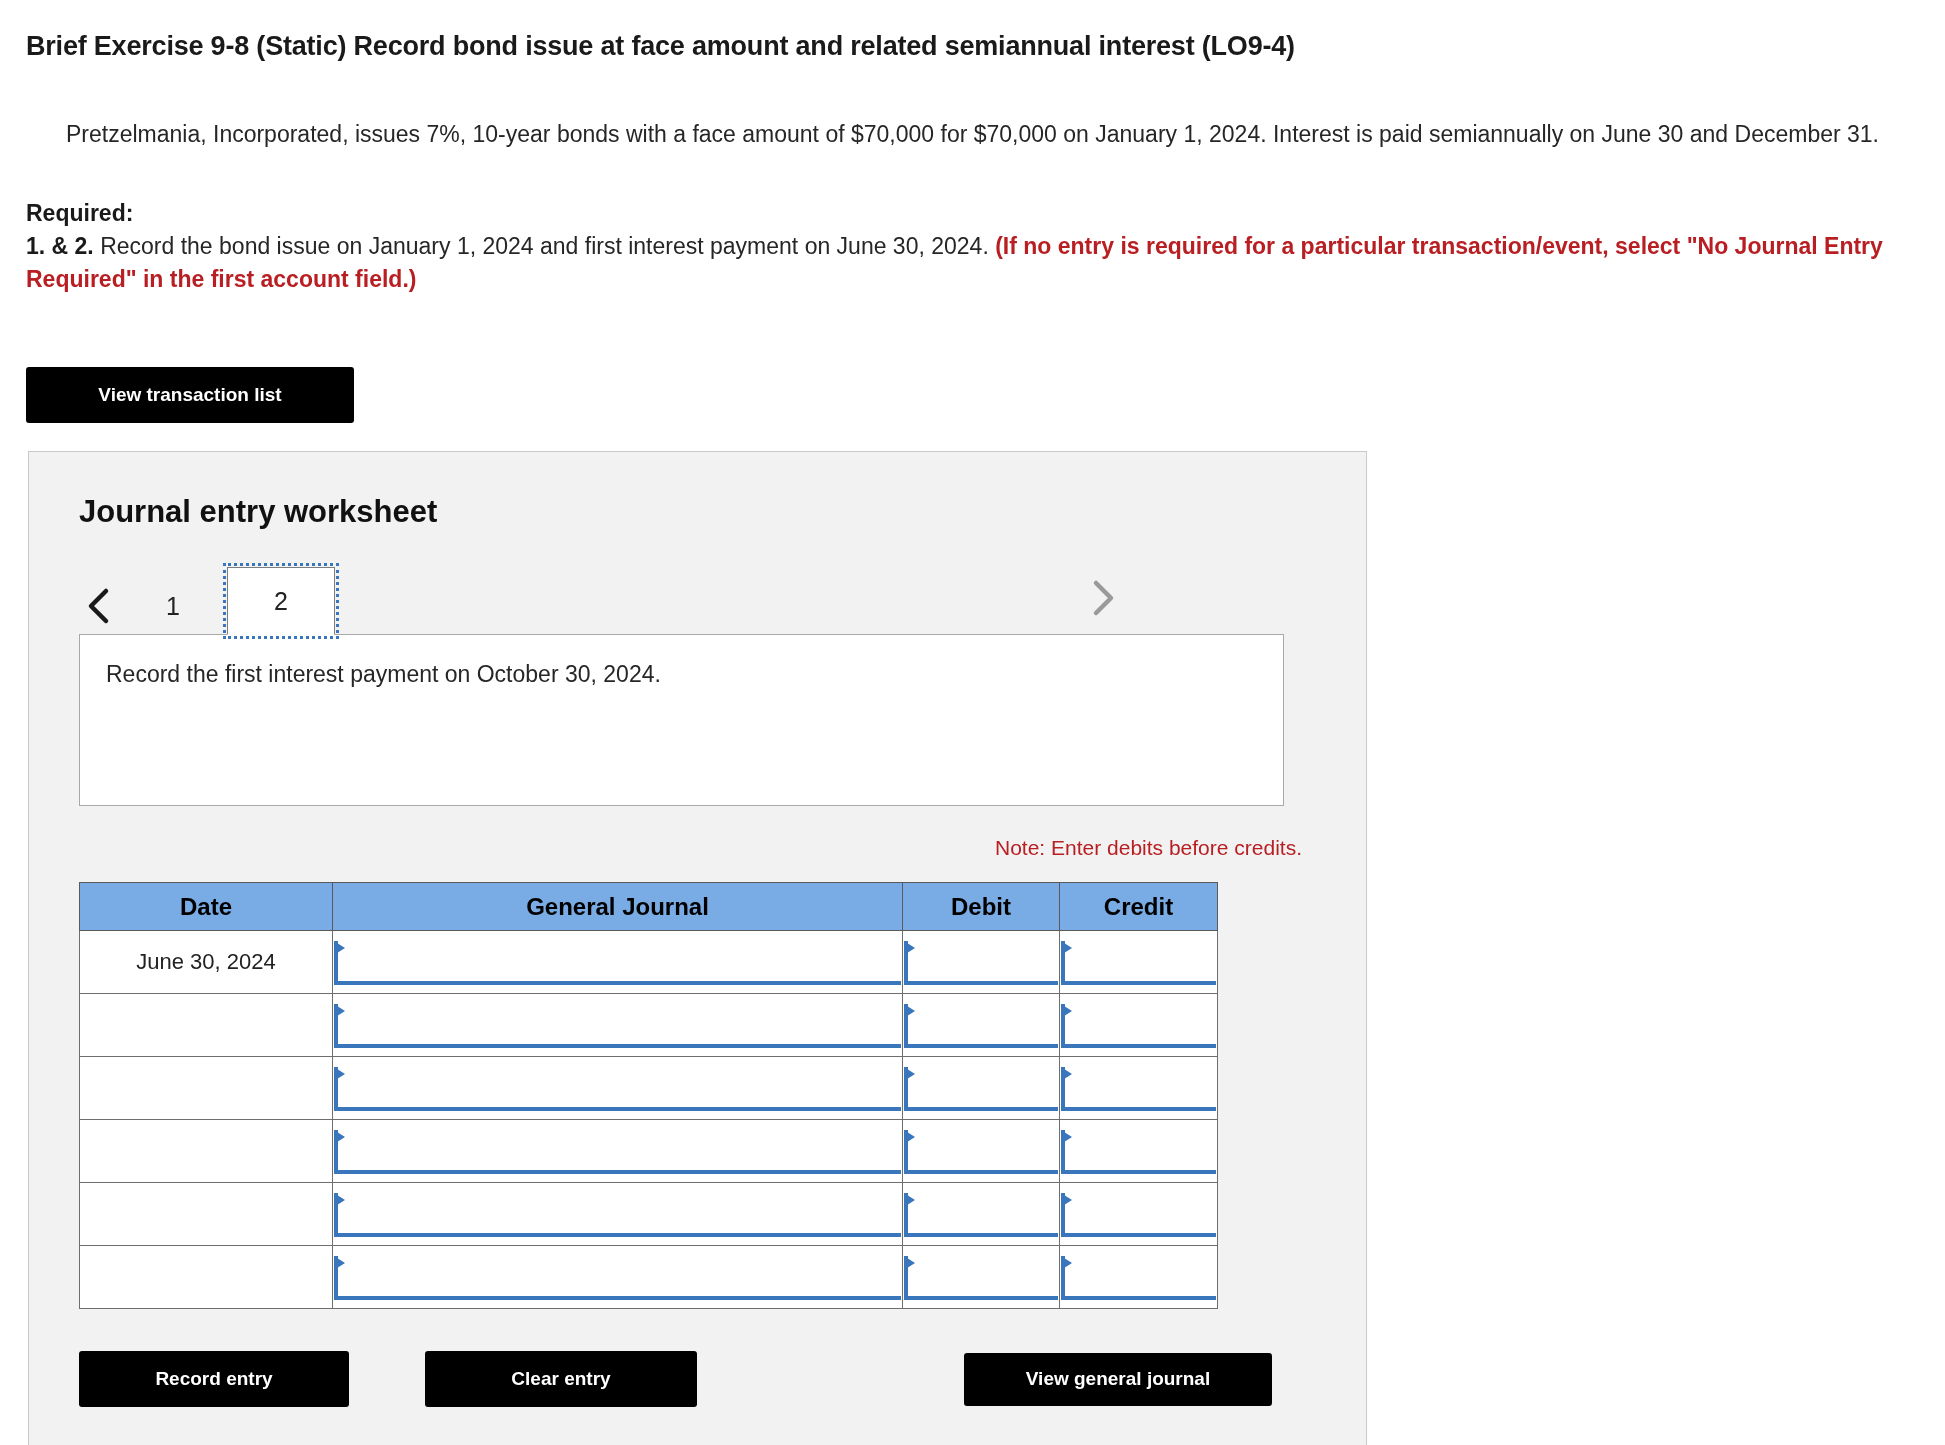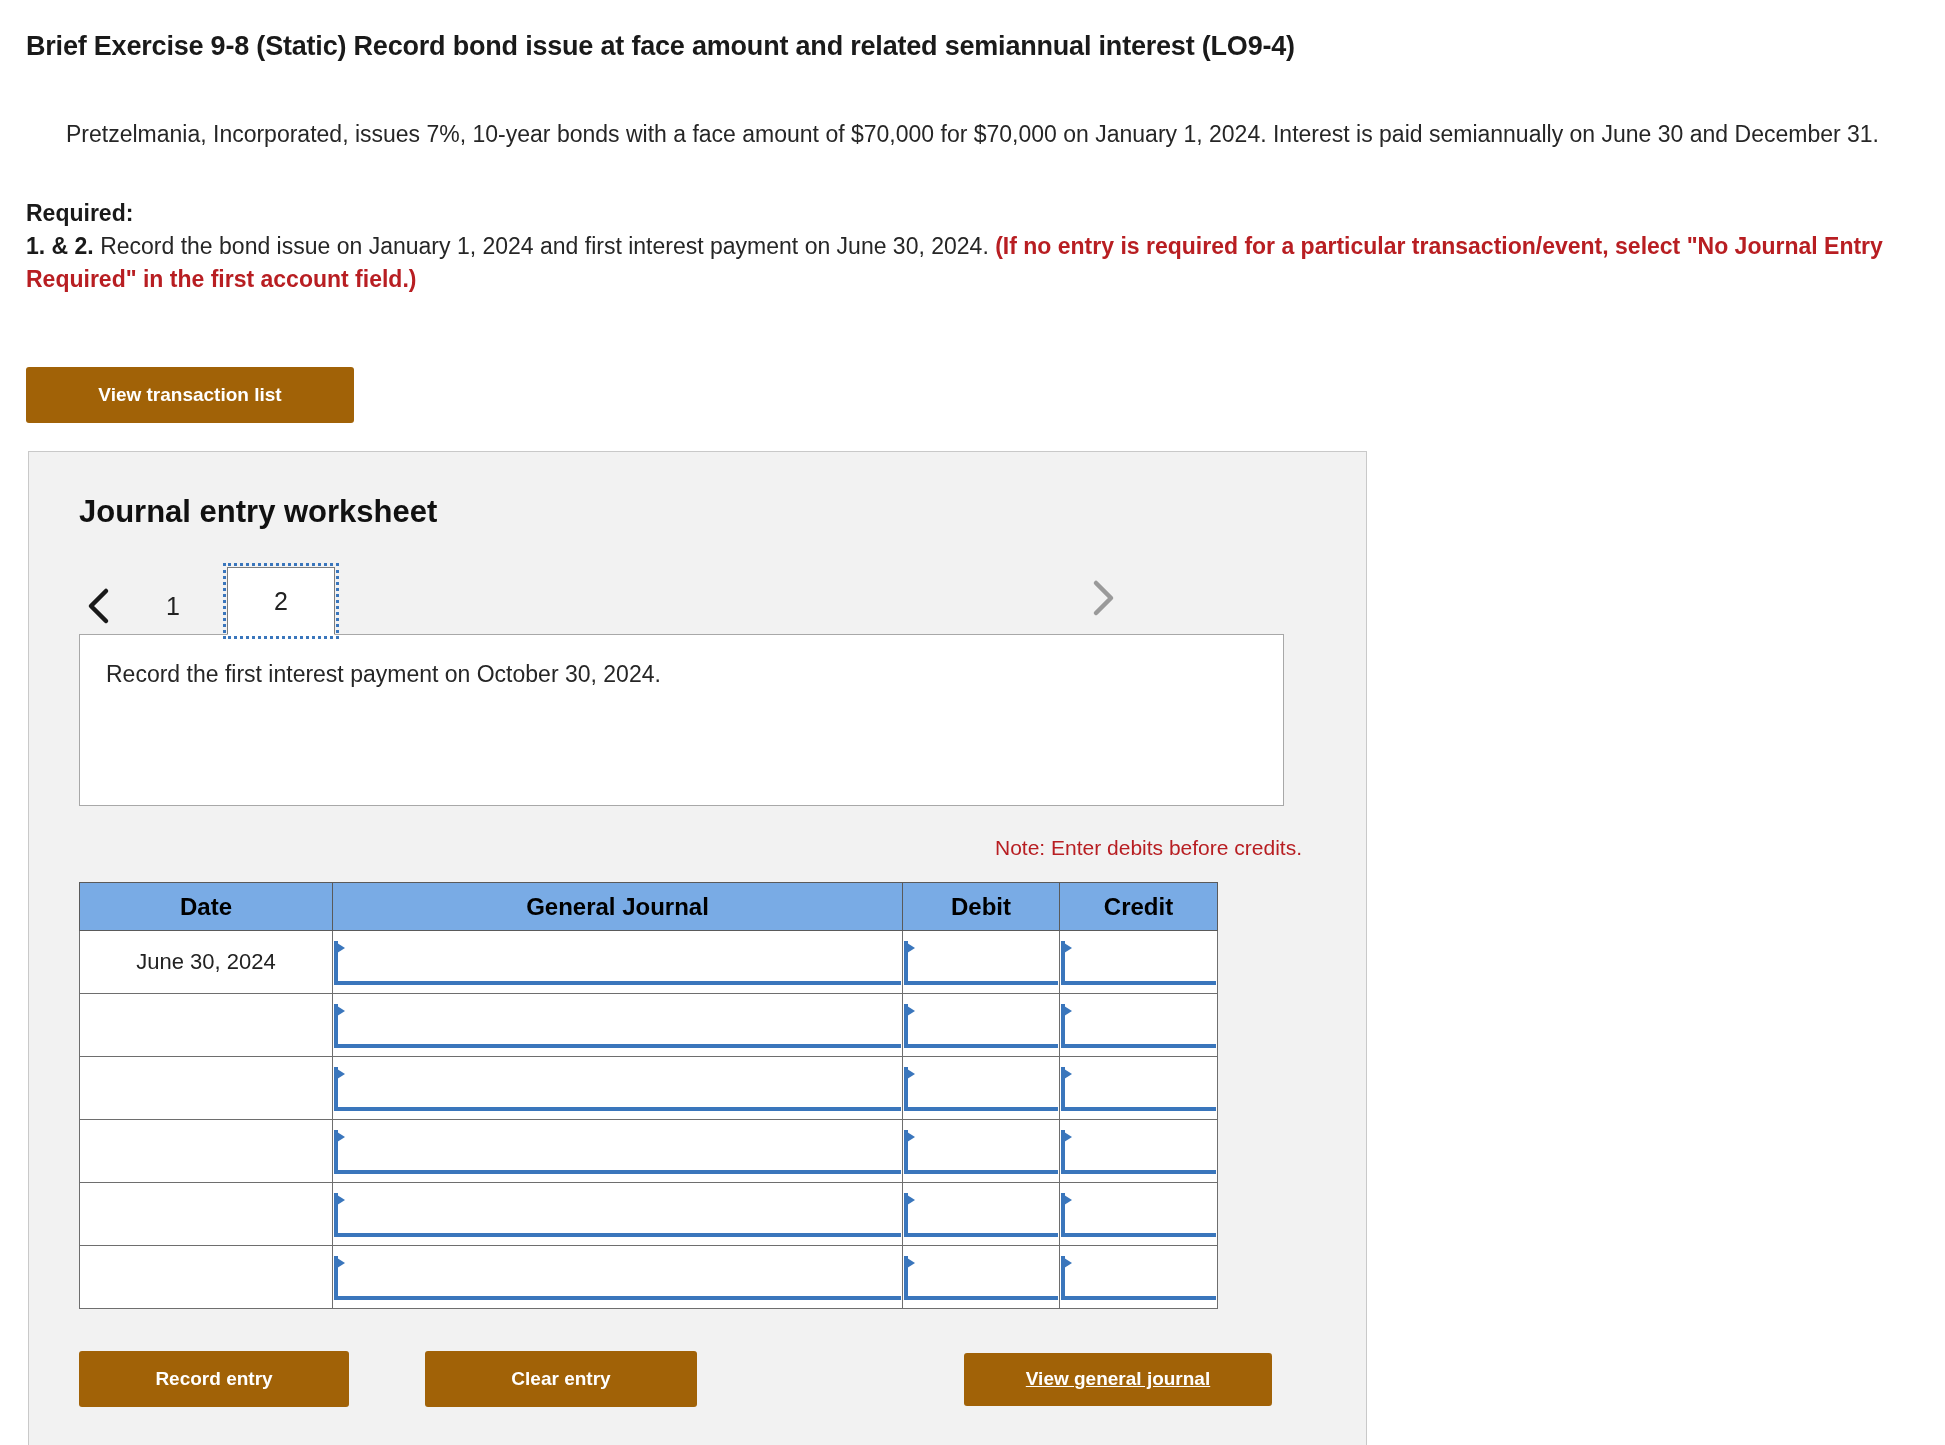--- a/index.html
+++ b/index.html
@@ -56,21 +56,21 @@
   .red-note {
     color: #b81e22;
     font-weight: bold;
   }
 
   
   .btn-blue {
     display: inline-flex;
     align-items: center;
     justify-content: center;
-    background: #a16207;
+    background: #000000;
     color: #ffffff;
     font-size: 19px;
     font-weight: bold;
     border: none;
     border-radius: 3px;
     cursor: pointer;
     font-family: "Liberation Sans", sans-serif;
     padding: 0 16px;
   }
 
@@ -225,21 +225,21 @@
   .field.small { }
 
   
   .btn-row {
     margin-top: 42px;
     display: flex;
     align-items: center;
   }
   #record-entry { height: 56px; width: 270px; }
   #clear-entry  { height: 56px; width: 272px; margin-left: 76px; }
-  #view-general-journal { height: 53px; width: 308px; margin-left: 267px; text-decoration: underline; }
+  #view-general-journal { height: 53px; width: 308px; margin-left: 267px; }
 </style>
 </head>
 <body>
 
 <div class="page">
 
   <h1 class="exercise-title">Brief Exercise 9-8 (Static) Record bond issue at face amount and related semiannual interest (LO9-4)</h1>
 
   <p class="problem-statement">Pretzelmania, Incorporated, issues 7%, 10-year bonds with a face amount of $70,000 for $70,000 on January 1, 2024. Interest is paid semiannually on June 30 and December 31.</p>
 

